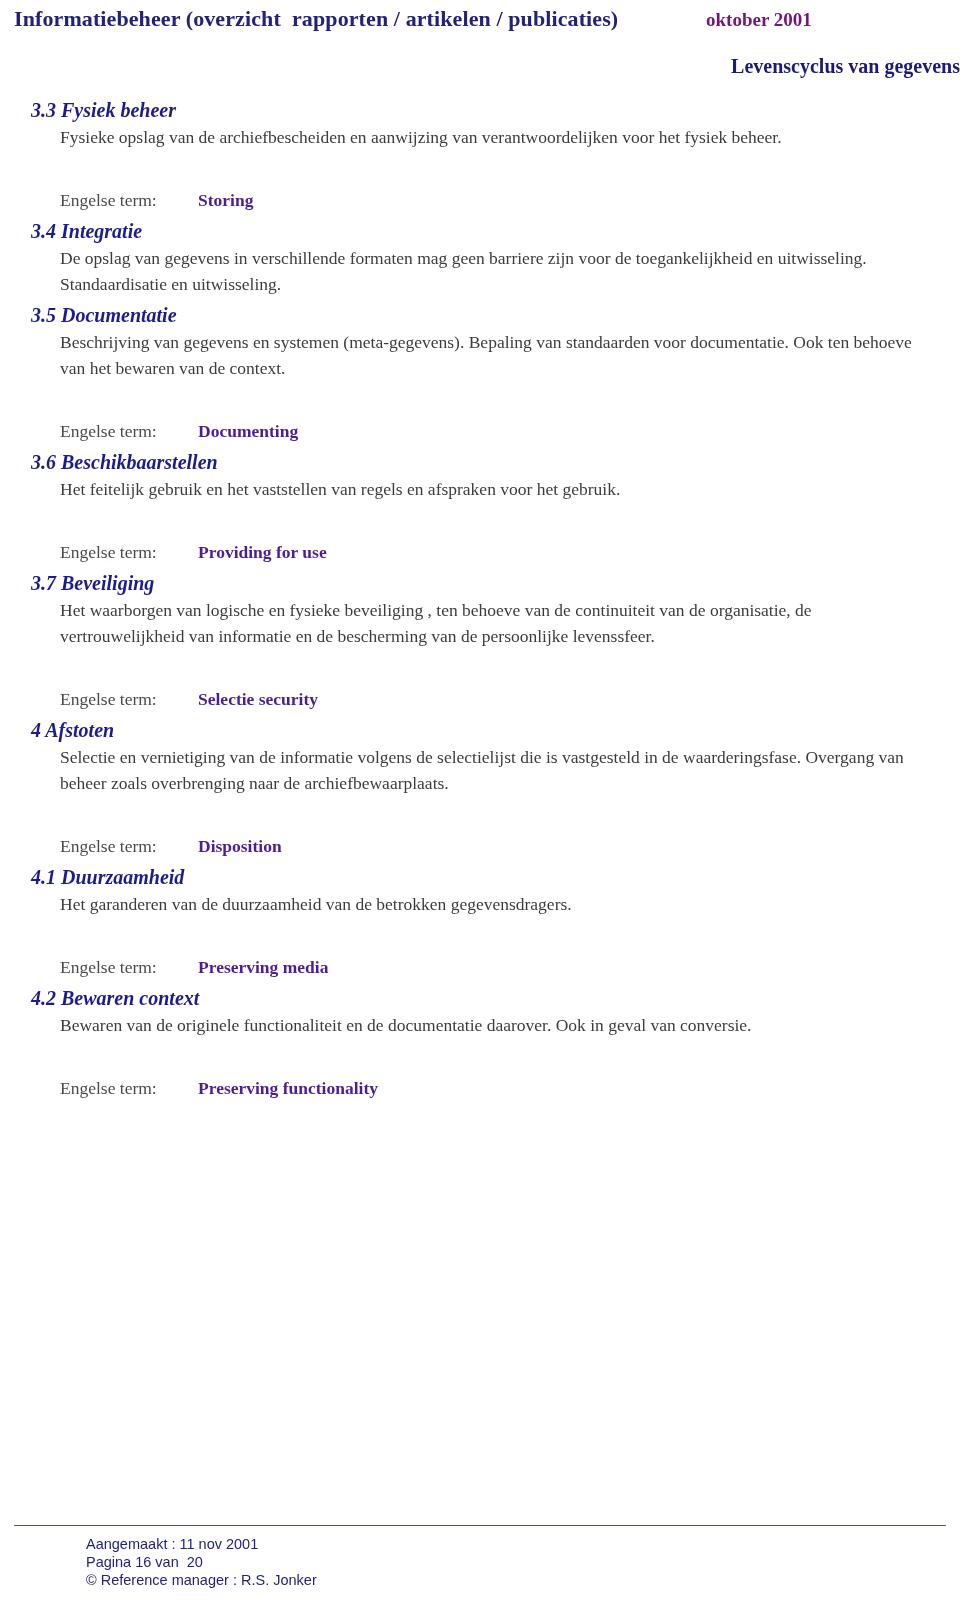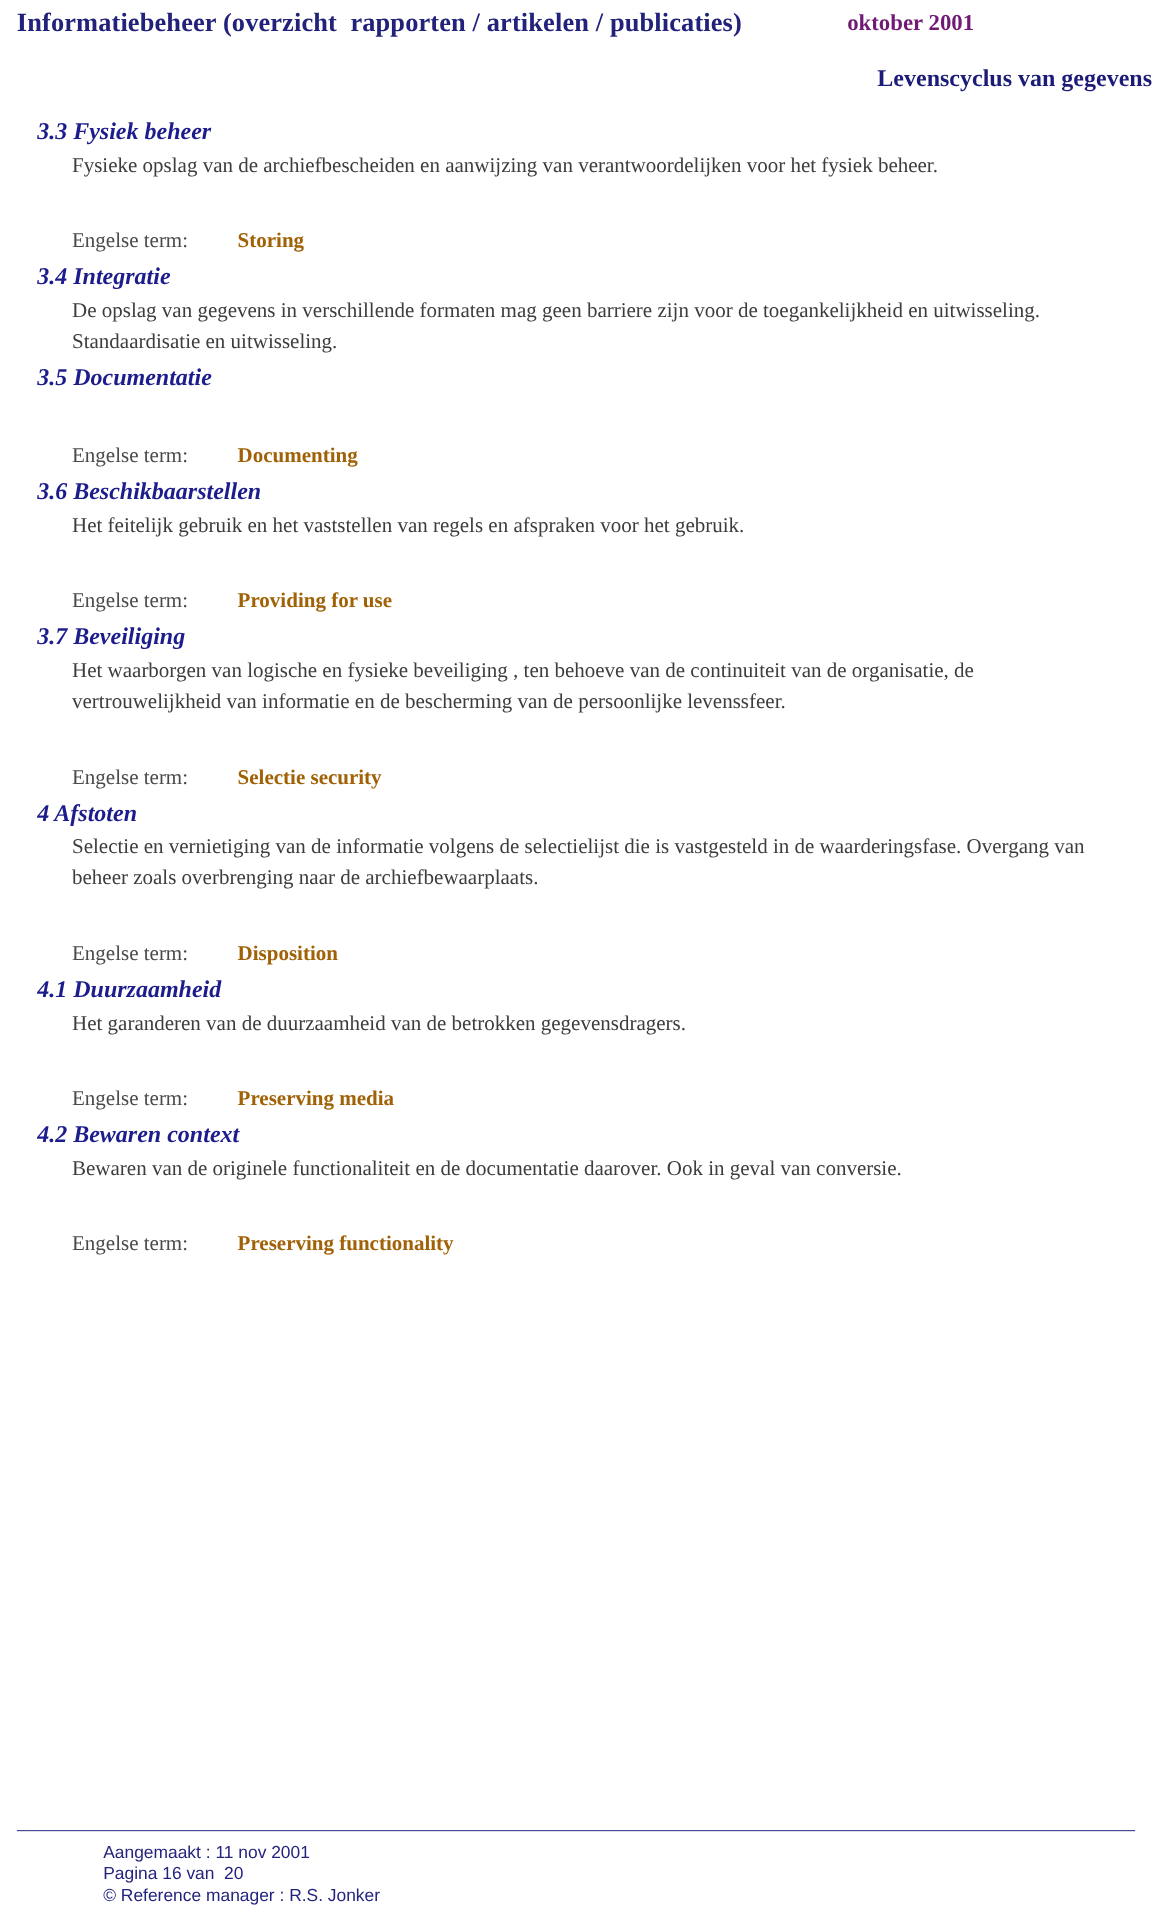--- a/index.html
+++ b/index.html
@@ -109,21 +109,21 @@
     color: #4a4a4a;
     display: inline-block;
     width: 138px;
     margin-top: 36px;
   }
   .term-value {
     font-family: "Liberation Serif", "DejaVu Serif", serif;
     font-size: 17.5px;
     font-weight: bold;
     line-height: 26px;
-    color: #a16207;
+    color: #4c1d95;
   }
 
   
   .page-footer {
     position: absolute;
     left: 0;
     right: 0;
     bottom: 10px;
     padding: 0 14px;
     box-sizing: border-box;
@@ -179,20 +179,21 @@
     <div class="section">
       <div class="section-heading">3.4 Integratie</div>
       <div class="section-body">
         <div class="section-desc">De opslag van gegevens in verschillende formaten mag geen barriere zijn voor de toegankelijkheid en uitwisseling. Standaardisatie en uitwisseling.</div>
       </div>
     </div>
 
     <div class="section">
       <div class="section-heading">3.5 Documentatie</div>
       <div class="section-body">
+        <div class="section-desc">Beschrijving van gegevens en systemen (meta-gegevens). Bepaling van standaarden voor documentatie. Ook ten behoeve van het bewaren van de context.</div>
         <div class="term-row">
           <span class="term-label">Engelse term:</span><span class="term-value">Documenting</span>
         </div>
       </div>
     </div>
 
     <div class="section">
       <div class="section-heading">3.6 Beschikbaarstellen</div>
       <div class="section-body">
         <div class="section-desc">Het feitelijk gebruik en het vaststellen van regels en afspraken voor het gebruik.</div>

